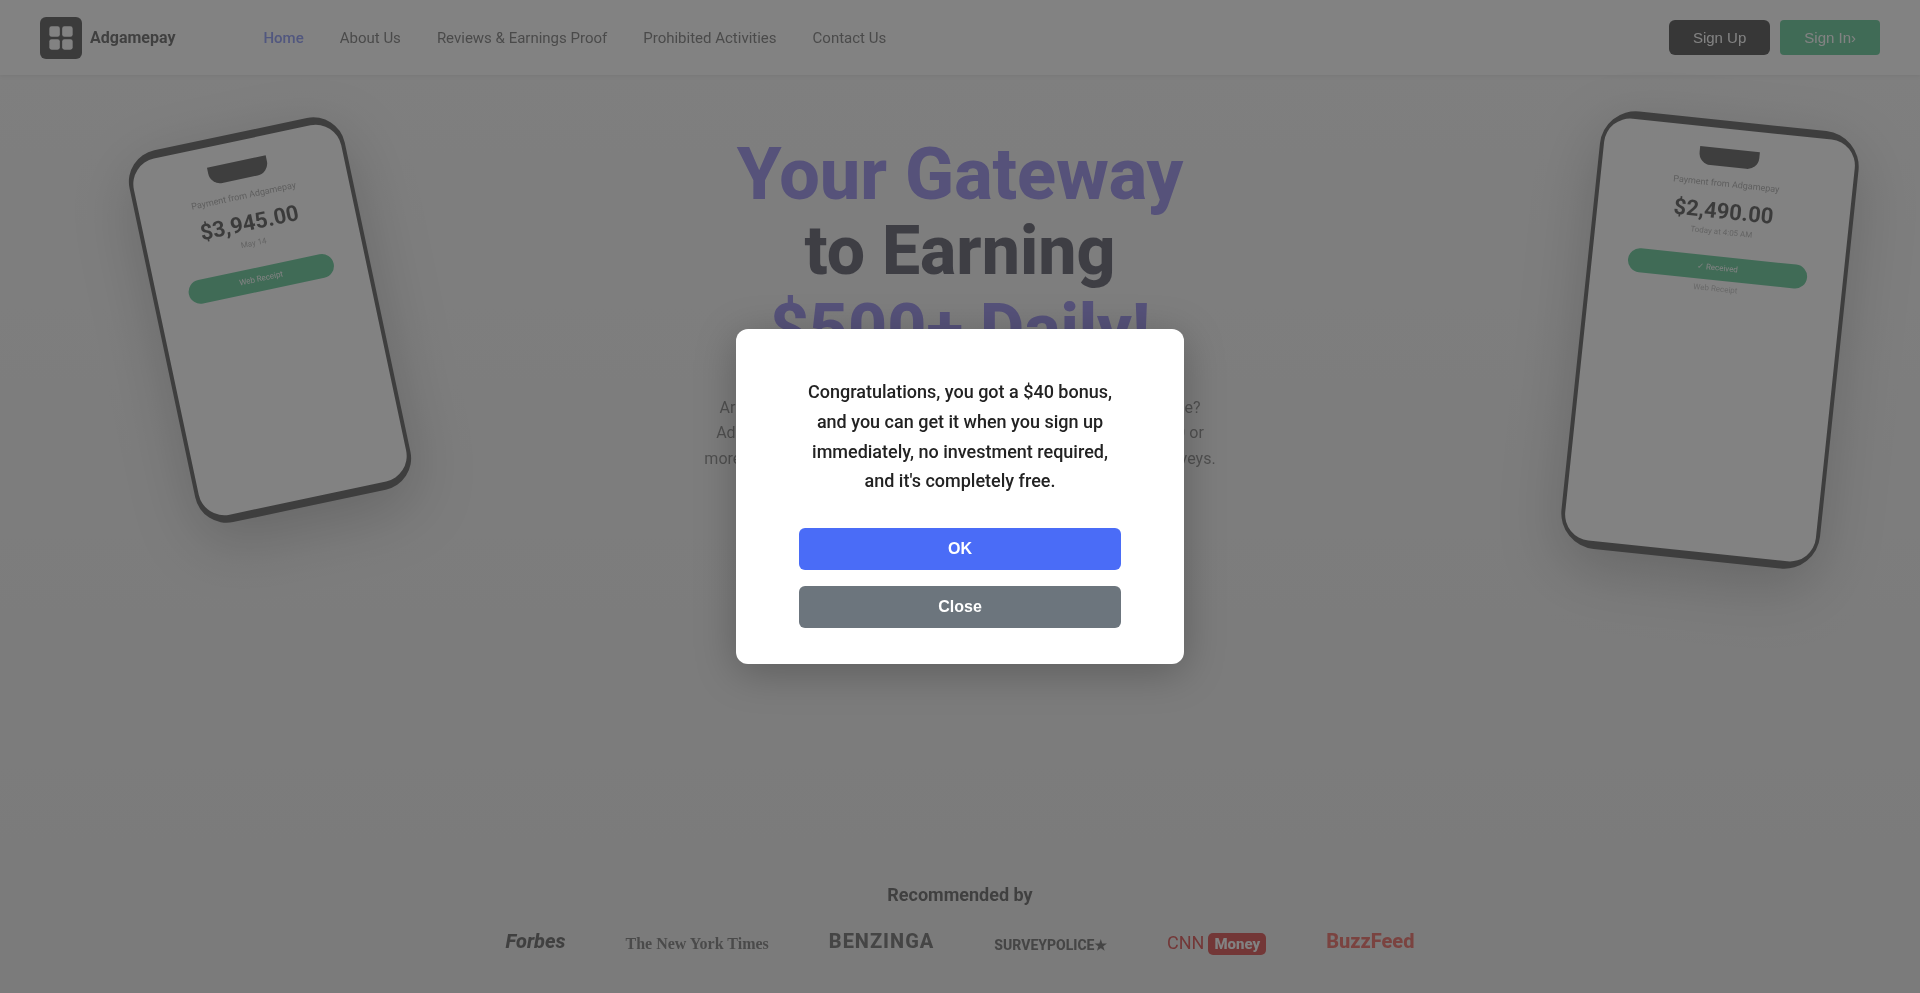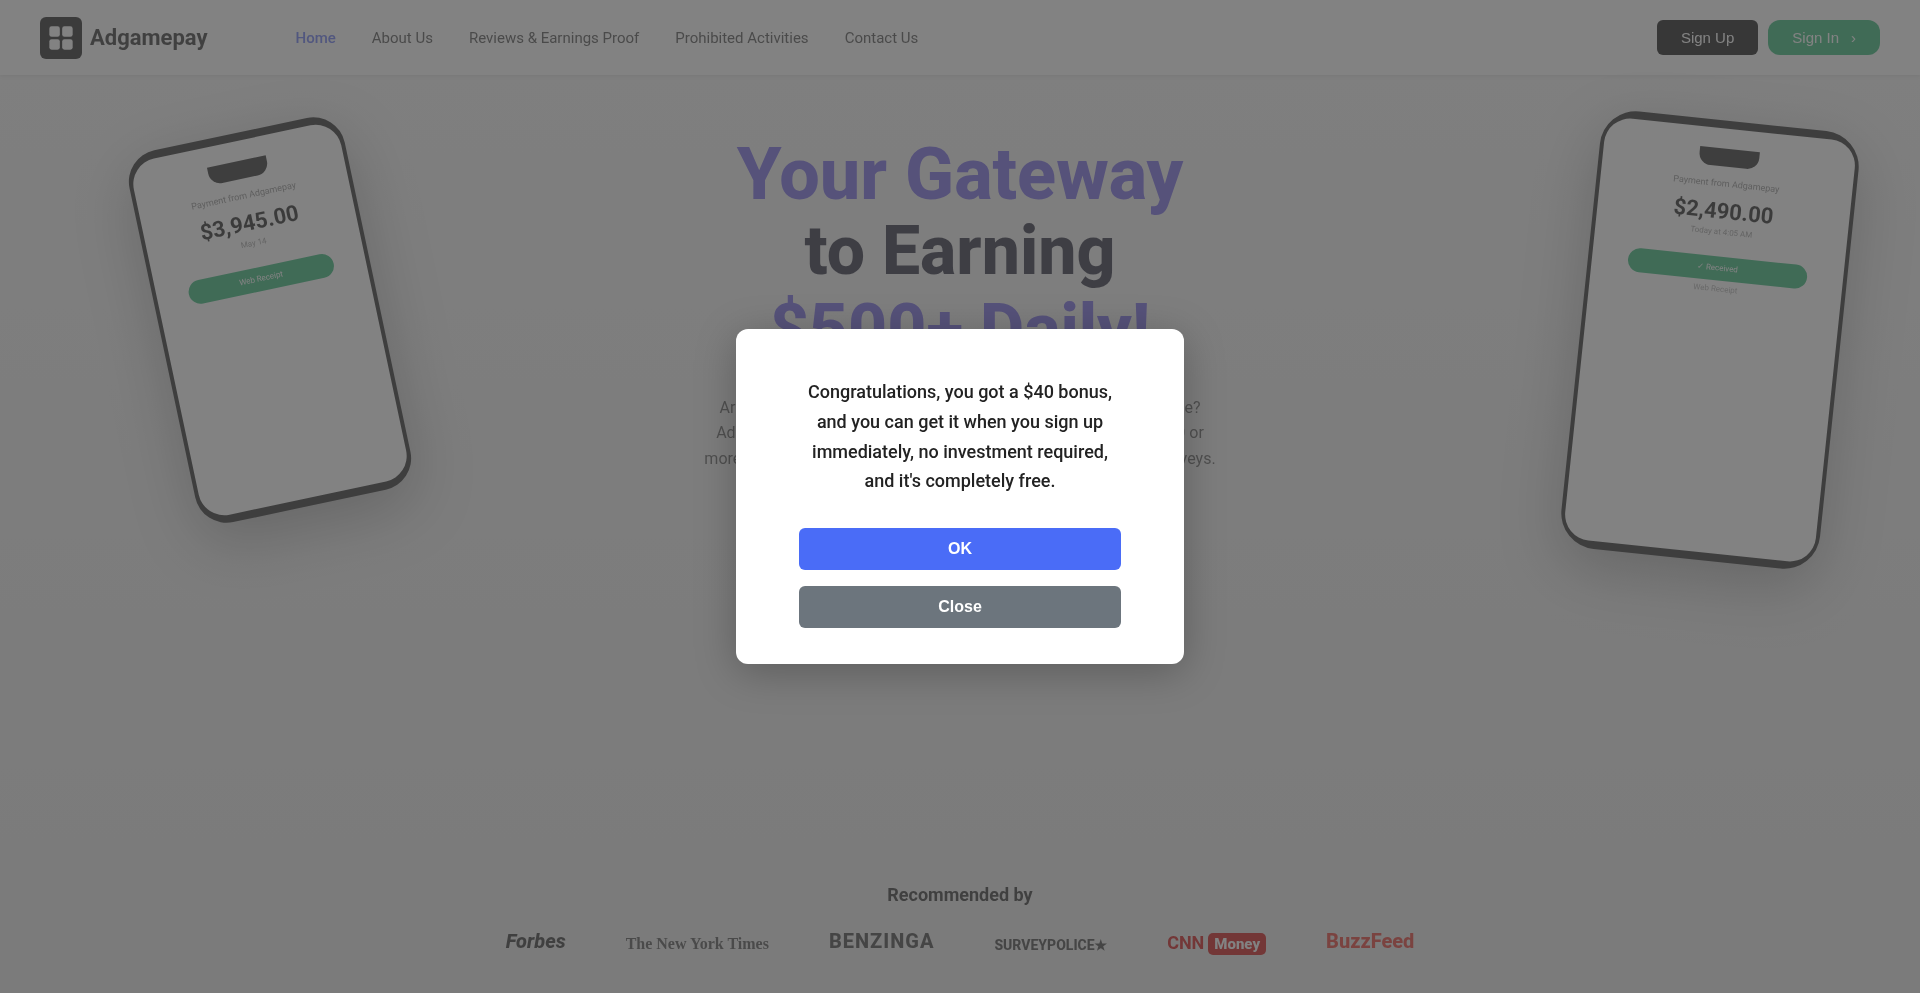--- a/index.html
+++ b/index.html
@@ -29,21 +29,21 @@
       display: flex;
       align-items: center;
       padding: 0 40px;
       z-index: 1;
       box-shadow: 0 1px 4px rgba(0,0,0,0.1);
     }
     .logo {
       display: flex;
       align-items: center;
       gap: 8px;
-      font-size: 22px;
+      font-size: 16px;
       font-weight: 700;
       color: #222;
       margin-right: 40px;
     }
     .logo-icon {
       width: 42px;
       height: 42px;
       background: #111;
       border-radius: 6px;
       display: flex;
@@ -79,27 +79,27 @@
       font-size: 15px;
       cursor: pointer;
       display: flex;
       align-items: center;
       gap: 6px;
     }
     .btn-signin {
       background: #20b26c;
       color: #fff;
       border: none;
-      border-radius: 12px;
+      border-radius: 4px;
       padding: 9px 24px;
       font-size: 15px;
       cursor: pointer;
       display: flex;
       align-items: center;
-      gap: 12px;
+      gap: 0;
     }
 
     
     .hero {
       position: absolute;
       top: 75px;
       left: 0; right: 0;
       padding: 60px 200px 40px;
       text-align: center;
       z-index: 1;
@@ -408,21 +408,21 @@
 </div>
 
 <div class="recommended dimmed">
   <div class="recommended-title">Recommended by</div>
   <div class="brand-logos">
     <div class="brand-logo forbes"><em>Forbes</em></div>
     <div class="brand-logo nyt">The New York Times</div>
     <div class="brand-logo benzinga">BENZINGA</div>
     <div class="brand-logo surveypolice">SURVEYPOLICE★</div>
     <div class="brand-logo cnn-money">
-      <span style="color:#cc0000;font-weight:700;">CNN</span><span class="money" style="background:#cc0000;color:#fff;padding:2px 6px;border-radius:5px;margin-left:4px;font-size:15px;">Money</span>
+      <span style="color:#cc0000;font-weight:400;">CNN</span><span class="money" style="background:#cc0000;color:#fff;padding:2px 6px;border-radius:5px;margin-left:4px;font-size:15px;">Money</span>
     </div>
     <div class="brand-logo buzzfeed">BuzzFeed</div>
   </div>
 </div>
 
 <div class="modal-overlay">
   <div class="modal">
     <p class="modal-message">Congratulations, you got a $40 bonus, and you can get it when you sign up immediately, no investment required, and it's completely free.</p>
     <div class="modal-buttons">
       <button class="modal-ok">OK</button>

